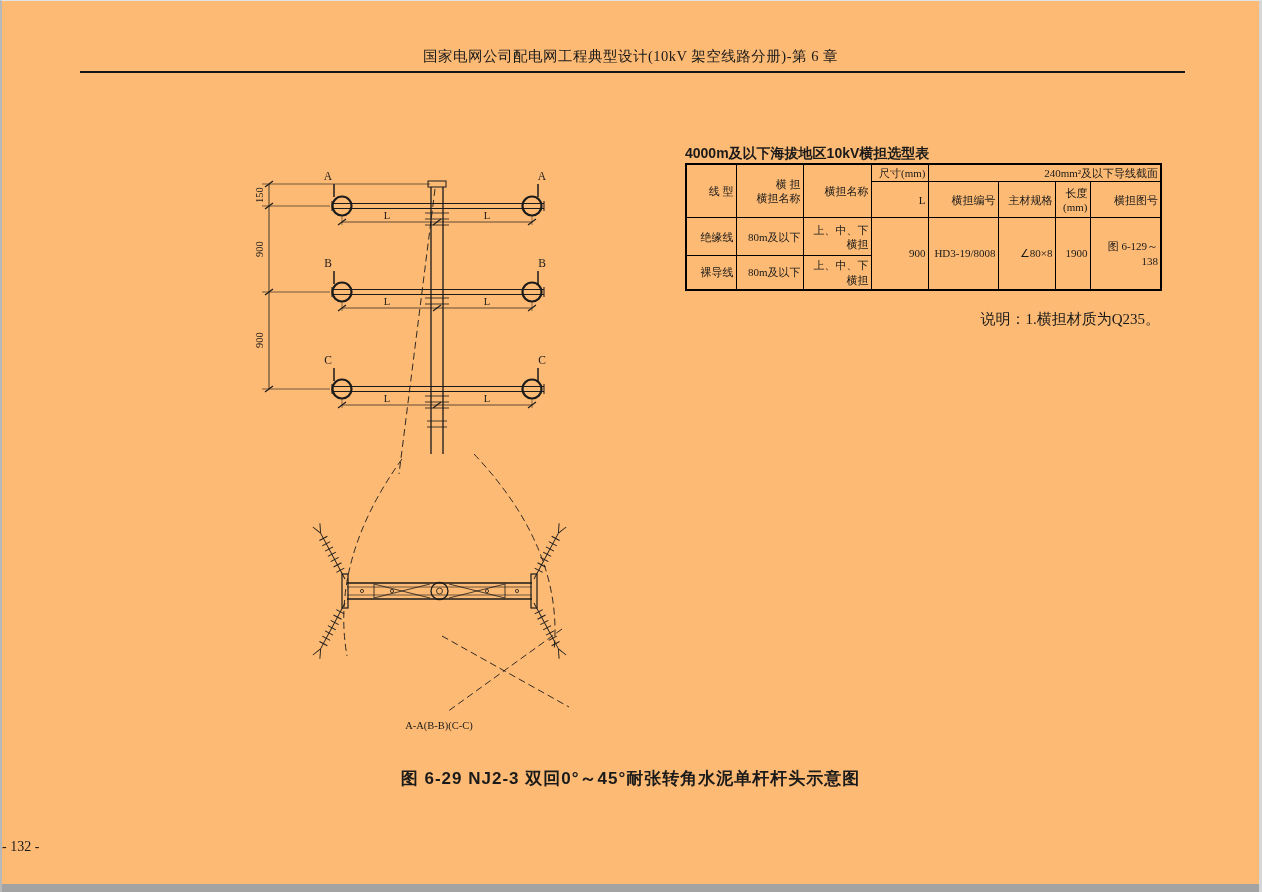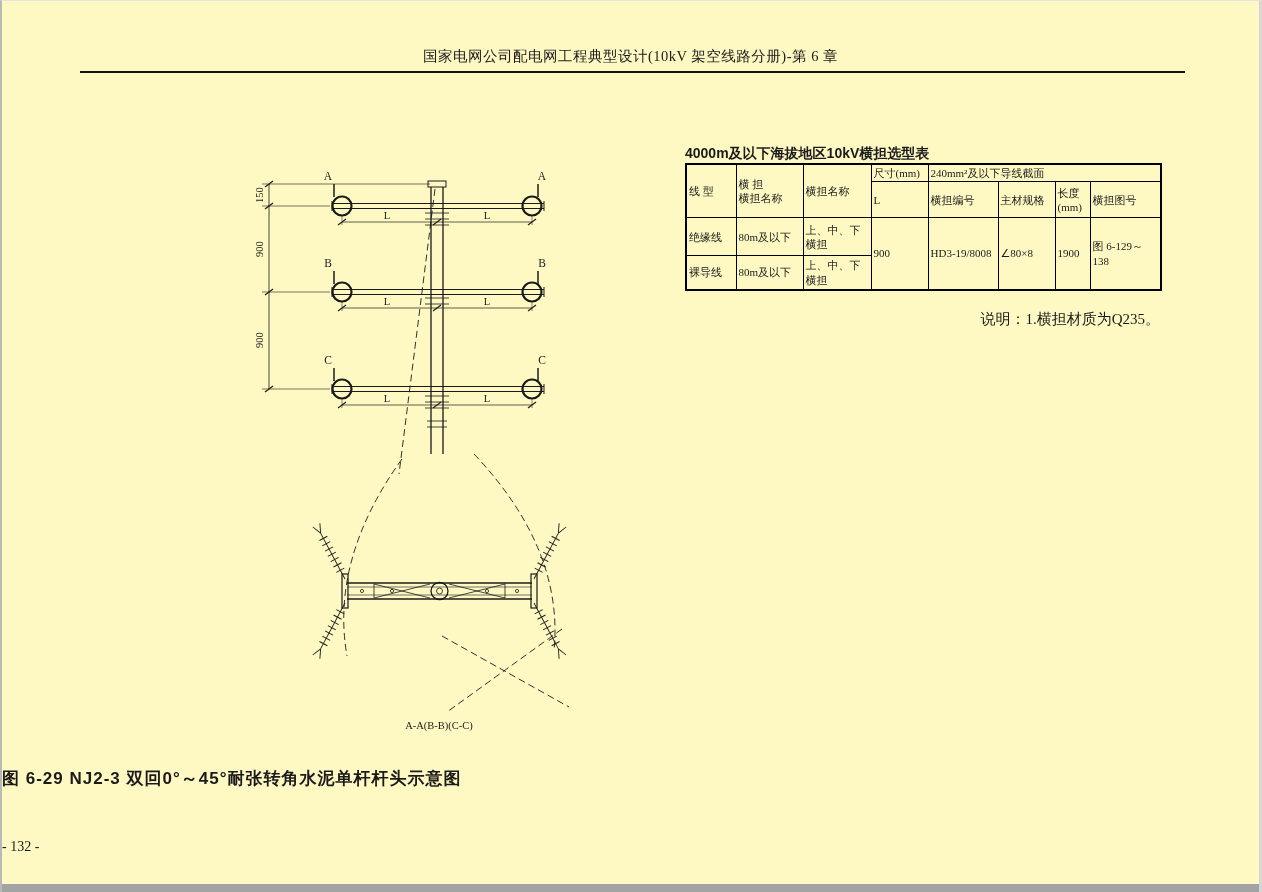--- a/index.html
+++ b/index.html
@@ -1,43 +1,43 @@
 <!DOCTYPE html>
 <html><head>
 <meta charset="utf-8">
 <style>
   * { margin:0; padding:0; box-sizing:border-box; }
   html,body { background:#e9e9e9; }
   body { font-family:"Liberation Serif", serif; }
   .page {
-    position:relative; width:1262px; height:892px; background:#fef9c3; color:#1a1a1a;
+    position:relative; width:1262px; height:892px; background:#fdba74; color:#1a1a1a;
     overflow:hidden; margin:0 auto;
     border-left:2px solid #b8b8b8; border-right:3px solid #d6d6d6; border-top:1px solid #e3e3e3;
   }
   .bottom-strip { position:absolute; left:0; right:0; bottom:0; height:8px; background:#a3a3a3; }
   .doc-header { position:absolute; top:46px; left:0; width:100%; text-align:center;
     font-size:14.5px; letter-spacing:0.5px; }
   .header-rule { position:absolute; top:70px; left:78px; width:1105px; height:2px; background:#141414; }
 
   .table-area { position:absolute; left:683px; top:144px; width:475px; }
   .tbl-title { text-align:left; font-size:14px; font-weight:bold;
     font-family:"Liberation Sans", sans-serif; }
   .tbl-subtitle { text-align:center; font-size:10.5px; margin-top:1px; margin-bottom:5px; }
   table.sel { border-collapse:collapse; table-layout:fixed; width:475px; border:2px solid #000; }
-  table.sel td { border:1px solid #000; font-size:11px; text-align:left; vertical-align:middle;
+  table.sel td { border:1px solid #000; font-size:11px; text-align:right; vertical-align:middle;
     padding:1px 2px; line-height:1.3; font-weight:normal; }
   .pre { white-space:pre-line; }
   tr.h1 { height:16px; } tr.h2 { height:36px; } tr.r1 { height:38px;padding-left:44px; } tr.r2 { height:34px; }
   .tbl-note { font-size:15px; margin-top:19px; text-align:right; }
 
   .drawing-area { position:absolute; left:240px; top:158px; width:350px; height:580px; }
   svg text { fill:#1a1a1a; font-family:"Liberation Serif", serif; font-size:10.5px; }
   svg text.seclbl { font-size:11.5px; }
 
-  .caption { position:absolute; top:766px; left:0; width:100%; 
+  .caption { position:absolute; top:766px; left:0; width:100%; text-align:center;
     font-size:17px; font-weight:bold; letter-spacing:1px;
     font-family:"Liberation Sans", sans-serif; }
   .pagenum { position:absolute; top:810px; left:0; width:100%; font-size:14px;margin-top:28px; }
 </style>
 </head>
 <body>
 
 <div class="page">
 
   <div class="doc-header">国家电网公司配电网工程典型设计(10kV 架空线路分册)-第 6 章</div>

